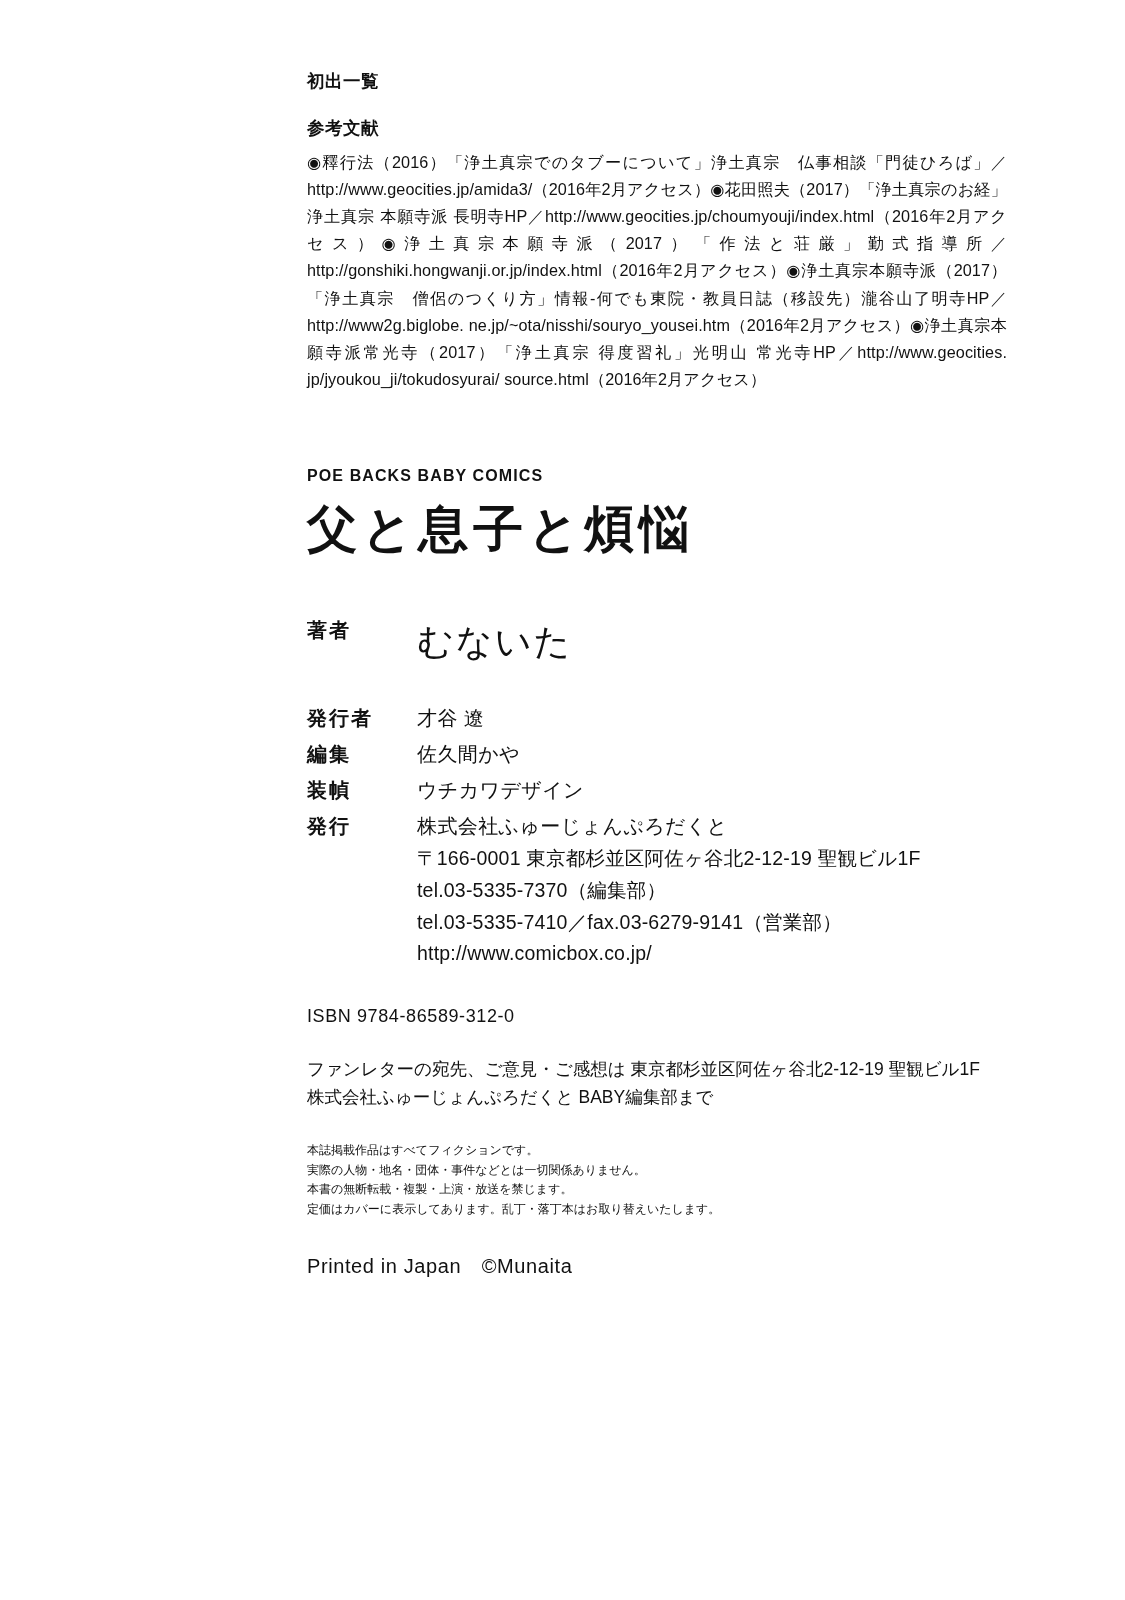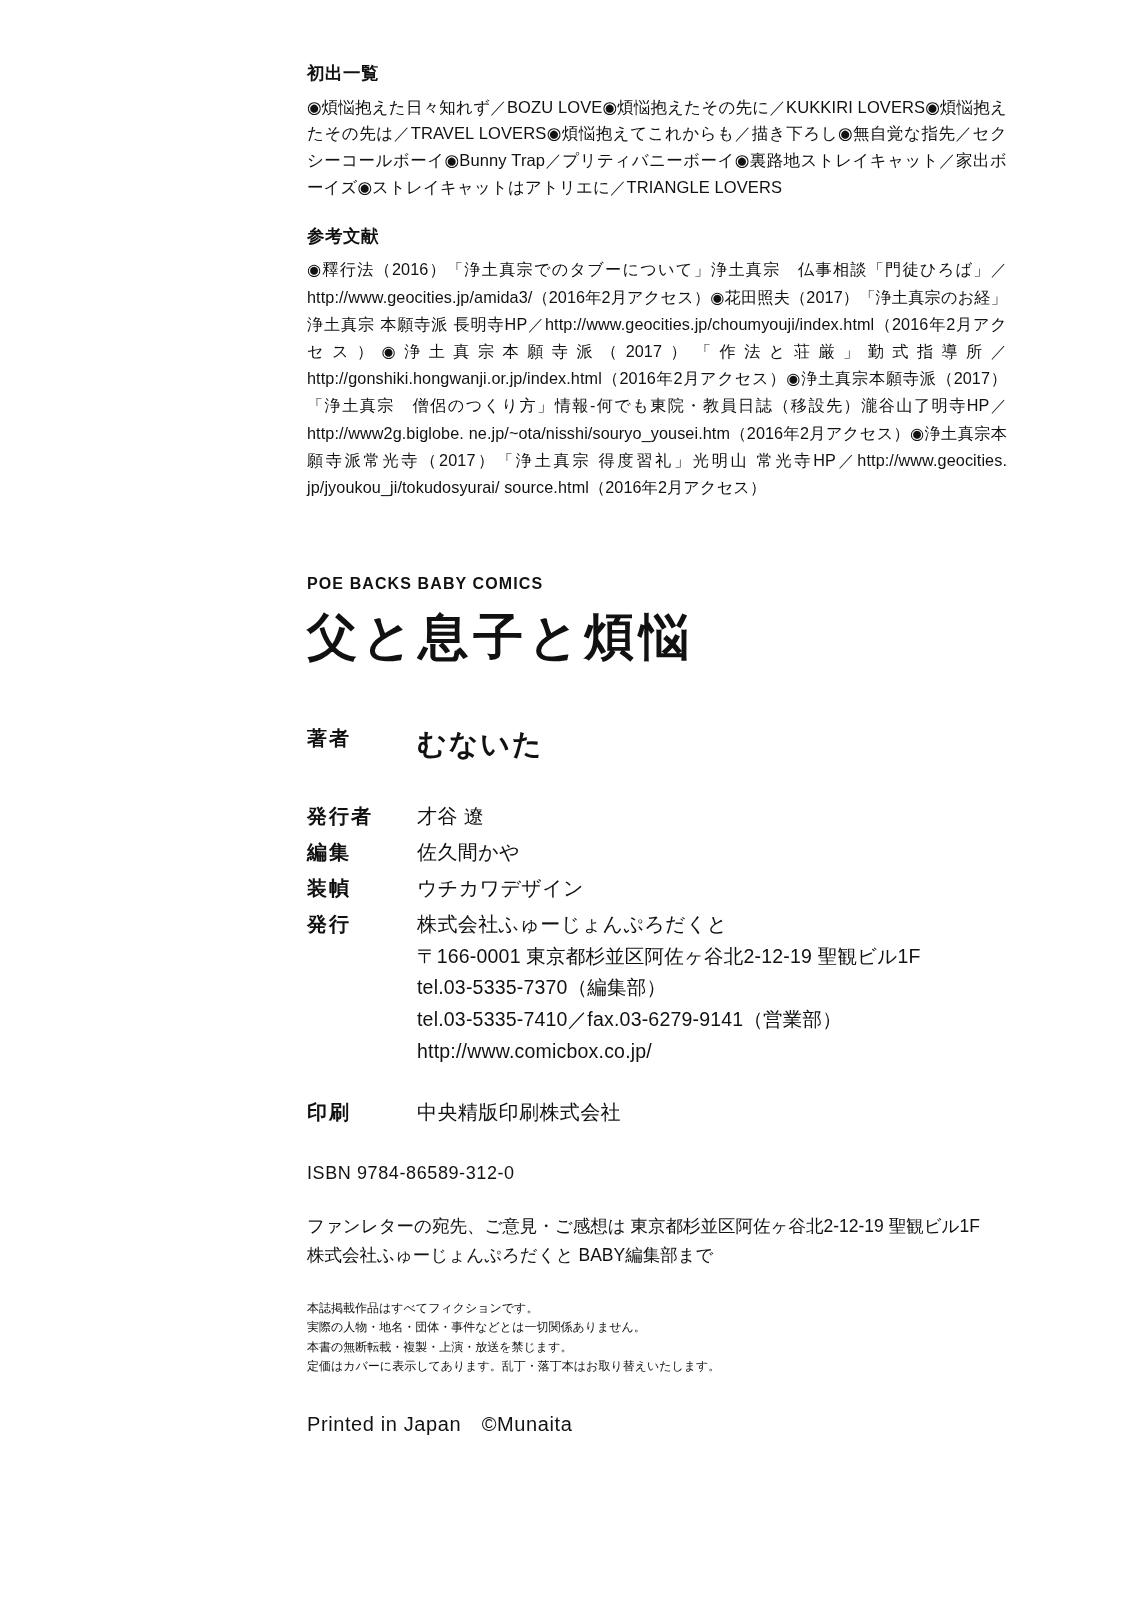--- a/index.html
+++ b/index.html
@@ -10,21 +10,21 @@
   body {
     width: 1125px;
     height: 1600px;
     font-family: "Liberation Sans", "DejaVu Sans", sans-serif;
     color: #111111;
     position: relative;
     overflow: hidden;
   }
   .page {
     position: absolute;
-    left: 0; top: 0;
+    left: 0; top: 8px;
     width: 1125px;
     height: 1408px;
   }
   .content {
     position: absolute;
     left: 307px;
     top: 62px;
     width: 700px;
   }
 
@@ -89,22 +89,22 @@
     font-weight: bold;
     letter-spacing: 2px;
     line-height: 1.5;
   }
   .credit-value {
     font-size: 20px;
     line-height: 1.5;
     letter-spacing: 0.4px;
   }
   .author-row .credit-value {
-    font-size: 29px;
-    font-weight: bold;
+    font-size: 36px;
+    font-weight: normal;
     letter-spacing: 2px;
   }
   .author-row {
     margin-bottom: 34px;
   }
   .pub-row {
     margin-bottom: 2px;
   }
   .addr-lines {
     margin-left: 110px;
@@ -145,21 +145,20 @@
   }
 </style>
 </head>
 <body>
 
 <div class="page">
   <div class="content">
 
     <div class="block-first">
       <div class="sec-head">初出一覧</div>
-      <p class="body-text">◉煩悩抱えた日々知れず／BOZU LOVE◉煩悩抱えたその先に／KUKKIRI LOVERS◉煩悩抱えたその先は／TRAVEL LOVERS◉煩悩抱えてこれからも／描き下ろし◉無自覚な指先／セクシーコールボーイ◉Bunny Trap／プリティバニーボーイ◉裏路地ストレイキャット／家出ボーイズ◉ストレイキャットはアトリエに／TRIANGLE LOVERS</p>
     </div>
 
     <div class="block-refs">
       <div class="sec-head">参考文献</div>
       <p class="body-text">◉釋行法（2016）「浄土真宗でのタブーについて」浄土真宗　仏事相談「門徒ひろば」／http://www.geocities.jp/amida3/（2016年2月アクセス）◉花田照夫（2017）「浄土真宗のお経」浄土真宗 本願寺派 長明寺HP／http://www.geocities.jp/choumyouji/index.html（2016年2月アクセス）◉浄土真宗本願寺派（2017）「作法と荘厳」勤式指導所／http://gonshiki.hongwanji.or.jp/index.html（2016年2月アクセス）◉浄土真宗本願寺派（2017）「浄土真宗　僧侶のつくり方」情報-何でも東院・教員日誌（移設先）瀧谷山了明寺HP／http://www2g.biglobe. ne.jp/~ota/nisshi/souryo_yousei.htm（2016年2月アクセス）◉浄土真宗本願寺派常光寺（2017）「浄土真宗 得度習礼」光明山 常光寺HP／http://www.geocities. jp/jyoukou_ji/tokudosyurai/ source.html（2016年2月アクセス）</p>
     </div>
 
     <div class="imprint">
       <div class="series-line">POE BACKS BABY COMICS</div>
       <div class="book-title">父と息子と煩悩</div>
@@ -192,24 +191,20 @@
         <div class="credit-value">株式会社ふゅーじょんぷろだくと</div>
       </div>
 
       <div class="addr-lines">
         <div class="addr-line">〒166-0001 東京都杉並区阿佐ヶ谷北2-12-19 聖観ビル1F</div>
         <div class="addr-line">tel.03-5335-7370（編集部）</div>
         <div class="addr-line">tel.03-5335-7410／fax.03-6279-9141（営業部）</div>
         <div class="addr-line">http://www.comicbox.co.jp/</div>
       </div>
 
-      <div class="credit-row print-row">
-        <div class="credit-label">印刷</div>
-        <div class="credit-value">中央精版印刷株式会社</div>
-      </div>
 
     </div>
 
     <div class="isbn">ISBN 9784-86589-312-0</div>
 
     <div class="fanmail">
       <div>ファンレターの宛先、ご意見・ご感想は 東京都杉並区阿佐ヶ谷北2-12-19 聖観ビル1F</div>
       <div>株式会社ふゅーじょんぷろだくと BABY編集部まで</div>
     </div>
 

